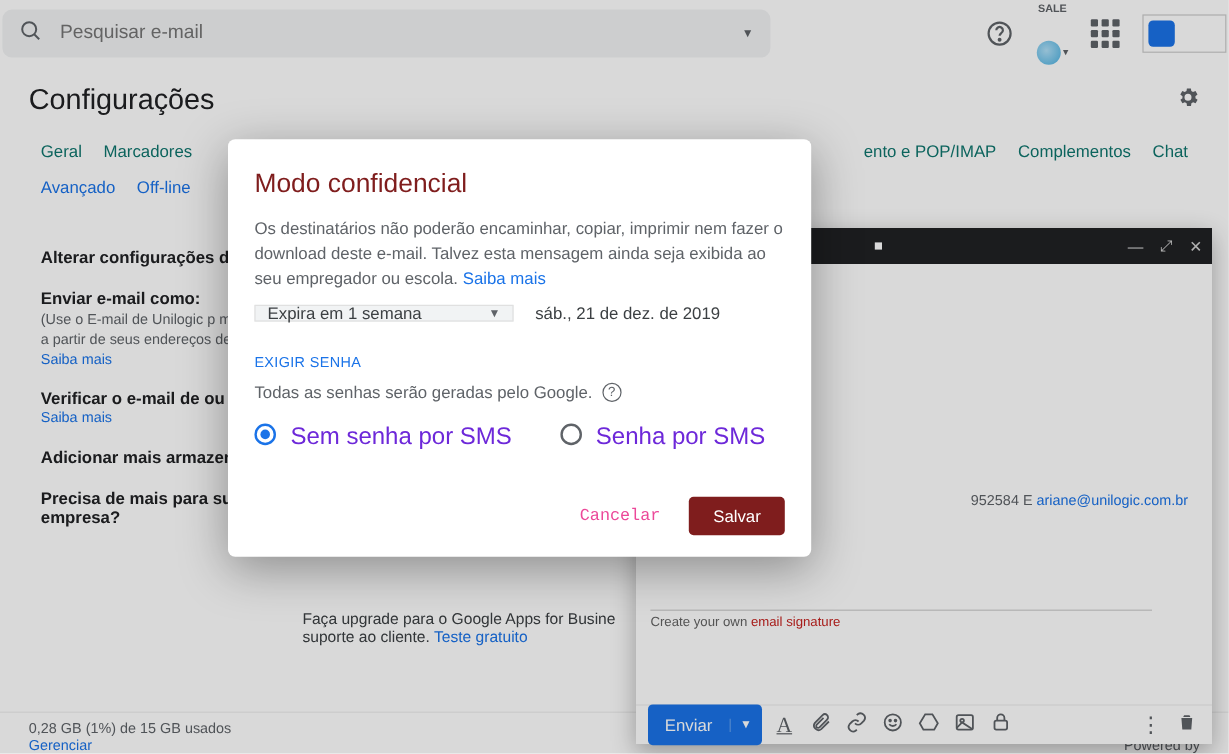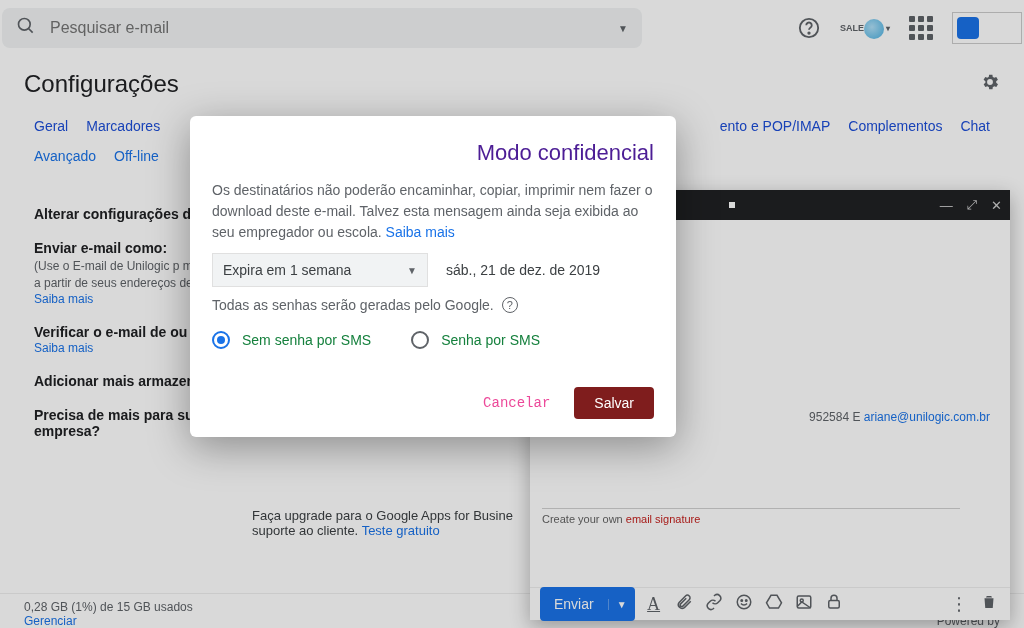--- a/index.html
+++ b/index.html
@@ -4,31 +4,31 @@
 <style>
   * { box-sizing: border-box; margin: 0; padding: 0; font-family: Arial, sans-serif; }
   body { width: 1024px; height: 628px; overflow: hidden; background: #fff; position: relative; }
   .overlay { position: absolute; inset: 0; background: rgba(0,0,0,0.15); z-index: 50; }
   .topbar { display:flex; align-items:center; height:56px; padding:0 2px; gap:14px; }
   .search-box { flex:0 0 640px; height:40px; background:#f1f3f4; border-radius:8px; display:flex; align-items:center; padding:0 14px; color:#5f6368; gap:14px; }
   .search-box input { border:none; background:transparent; flex:1; font-size:16px; color:#5f6368; outline:none; }
   .search-box .drop { font-size:10px; color:#5f6368; }
   .topbar .spacer { flex:1; }
   .icon-btn { width:34px; height:34px; border-radius:50%; display:flex; align-items:center; justify-content:center; color:#5f6368; font-size:20px; }
-  .sale-col { display:flex; flex-direction:row; align-items:center; font-size:9px; font-weight:bold; color:#5f6368; position:relative; }
+  .sale-col { display:flex; flex-direction:column; align-items:center; font-size:9px; font-weight:bold; color:#5f6368; position:relative;gap:20px; }
   .sale-globe { width:20px; height:20px; border-radius:50%; background:radial-gradient(circle at 40% 40%, #b0e0f8, #4ab0e0); margin-top:2px; }
   .apps-grid { display:grid; grid-template-columns:repeat(3,6px); grid-auto-rows:6px; gap:3px; }
   .apps-grid span { background:#5f6368; border-radius:1px; }
   .account-box { width:70px; height:32px; border:1px solid #ccc; background:#fff; display:flex; align-items:center; justify-content:flex-start; padding-left:4px; }
   .account-box .chip { width:22px; height:22px; background:#1a73e8; border-radius:4px; }
   .settings-row { display:flex; align-items:center; padding:14px 24px 6px 24px; }
   .settings-title { font-size:24px; color:#202124; }
   .gear-right { margin-left:auto; color:#5f6368; font-size:20px; }
   .tabs { display:flex; flex-wrap:wrap; gap:18px; padding:10px 34px 0 34px; font-size:14px; color:#1a73e8; }
-  .tabs .tab { color:#1d4ed8; cursor:pointer; padding:4px 0; }
+  .tabs .tab { color:#0f766e; cursor:pointer; padding:4px 0; }
   .tabs .gap-filler { flex:1; min-width:100px; }
   .tabs-row2 { display:flex; gap:18px; padding:10px 34px 14px 34px; font-size:14px; }
   .content { padding:10px 34px; font-size:13px; color:#202124; }
   .sec { margin:18px 0; max-width:220px; }
   .sec b { font-size:14px; }
   .sec .sub { color:#5f6368; font-size:12px; line-height:1.4; margin-top:2px; }
   .link { color:#1a73e8; font-size:12px; cursor:pointer; }
   .footer-bar { position:absolute; bottom:0; left:0; right:0; padding:6px 24px 0 24px; border-top:1px solid #eee; display:flex; font-size:12px; color:#5f6368; background:#fff; }
   .footer-bar .fcol { display:flex; flex-direction:column; }
   .footer-bar .fcol.right { margin-left:auto; text-align:right; }
@@ -44,32 +44,32 @@
   .body-info .em { color:#1a73e8; }
   .compose-toolbar { height:33px; display:flex; align-items:center; padding:0 10px; gap:8px; border-top:1px solid #eee; }
   .send-btn { background:#1a73e8; color:#fff; height:34px; display:flex; align-items:center; border-radius:4px; overflow:hidden; }
   .send-btn .main { padding:0 14px; font-size:14px; font-weight:500; }
   .send-btn .more { padding:0 8px; border-left:1px solid rgba(255,255,255,0.3); font-size:10px; }
   .tb-icon { width:22px; color:#5f6368; font-size:18px; text-align:center; cursor:pointer; }
   .tb-spacer { flex:1; }
 
   
   .modal { position:absolute; left:190px; top:116px; width:486px; background:#fff; border-radius:6px; box-shadow:0 10px 40px rgba(0,0,0,0.35); padding:24px 22px 18px 22px; z-index:100; color:#3c4043; }
-  .modal h2 { font-size:22px; font-weight:400; color:#4c1d95; margin-bottom:14px;text-align:right; }
+  .modal h2 { font-size:22px; font-weight:400; color:#7f1d1d; margin-bottom:14px; }
   .modal .desc { font-size:14px; line-height:1.5; color:#5f6368; }
   .modal .desc .lm { color:#1a73e8; }
   .section-label { font-size:12px; font-weight:500; color:#1a73e8; letter-spacing:0.3px; margin-top:26px; }
   .exp-row { display:flex; align-items:center; gap:18px; margin-top:10px; }
-  .exp-select { width:216px; height:34px; background:#f1f3f4; border:1px solid #e0e0e0; display:flex; align-items:center; padding:0 10px; font-size:14px; color:#3c4043; justify-content:space-between; cursor:pointer; }
+  .exp-select { width:216px; height:14px; background:#f1f3f4; border:1px solid #e0e0e0; display:flex; align-items:center; padding:0 10px; font-size:14px; color:#3c4043; justify-content:space-between; cursor:pointer; }
   .exp-select .caret { font-size:10px; color:#5f6368; }
   .exp-date { font-size:14px; color:#3c4043; }
   .pwd-note { font-size:14px; color:#5f6368; margin-top:10px; display:flex; align-items:center; gap:8px; }
   .help-circle { display:inline-flex; width:16px; height:16px; border:1.5px solid #5f6368; border-radius:50%; align-items:center; justify-content:center; font-size:11px; color:#5f6368; }
   .radio-row { display:flex; gap:40px; margin-top:18px; }
-  .radio-opt { display:flex; align-items:center; gap:12px; font-size:14px; color:#15803d; cursor:pointer; }
+  .radio-opt { display:flex; gap:12px; font-size:20px; color:#6d28d9; cursor:pointer; }
   .radio-outer { width:18px; height:18px; border:2px solid #5f6368; border-radius:50%; display:flex; align-items:center; justify-content:center; }
   .radio-opt.selected .radio-outer { border-color:#1a73e8; }
   .radio-inner { width:8px; height:8px; border-radius:50%; background:#1a73e8; display:none; }
   .radio-opt.selected .radio-inner { display:block; }
   .modal-actions { display:flex; justify-content:flex-end; gap:10px; margin-top:38px; }
   .btn-cancel { background:none; border:none; color:#ec4899; font-size:14px; padding:8px 14px; cursor:pointer;font-family:Liberation Mono, monospace; }
   .btn-save { background:#7f1d1d; color:#fff; border:none; font-size:14px; padding:8px 20px; border-radius:4px; cursor:pointer; font-weight:500; }
 
   .upgrade-block { position:absolute; left:252px; top:508px; font-size:13px; color:#3c4043; }
   .upgrade-block .tl { color:#1a73e8; }
@@ -253,20 +253,21 @@
   </div>
 
   <div class="exp-row">
     <div class="exp-select">
       <span>Expira em 1 semana</span>
       <span class="caret">▼</span>
     </div>
     <div class="exp-date">sáb., 21 de dez. de 2019</div>
   </div>
 
+  <div class="section-label">EXIGIR SENHA</div>
   <div class="pwd-note">
     <span>Todas as senhas serão geradas pelo Google.</span>
     <span class="help-circle">?</span>
   </div>
 
   <div class="radio-row">
     <div class="radio-opt selected">
       <span class="radio-outer">
           <span class="radio-inner"></span>
         </span>

